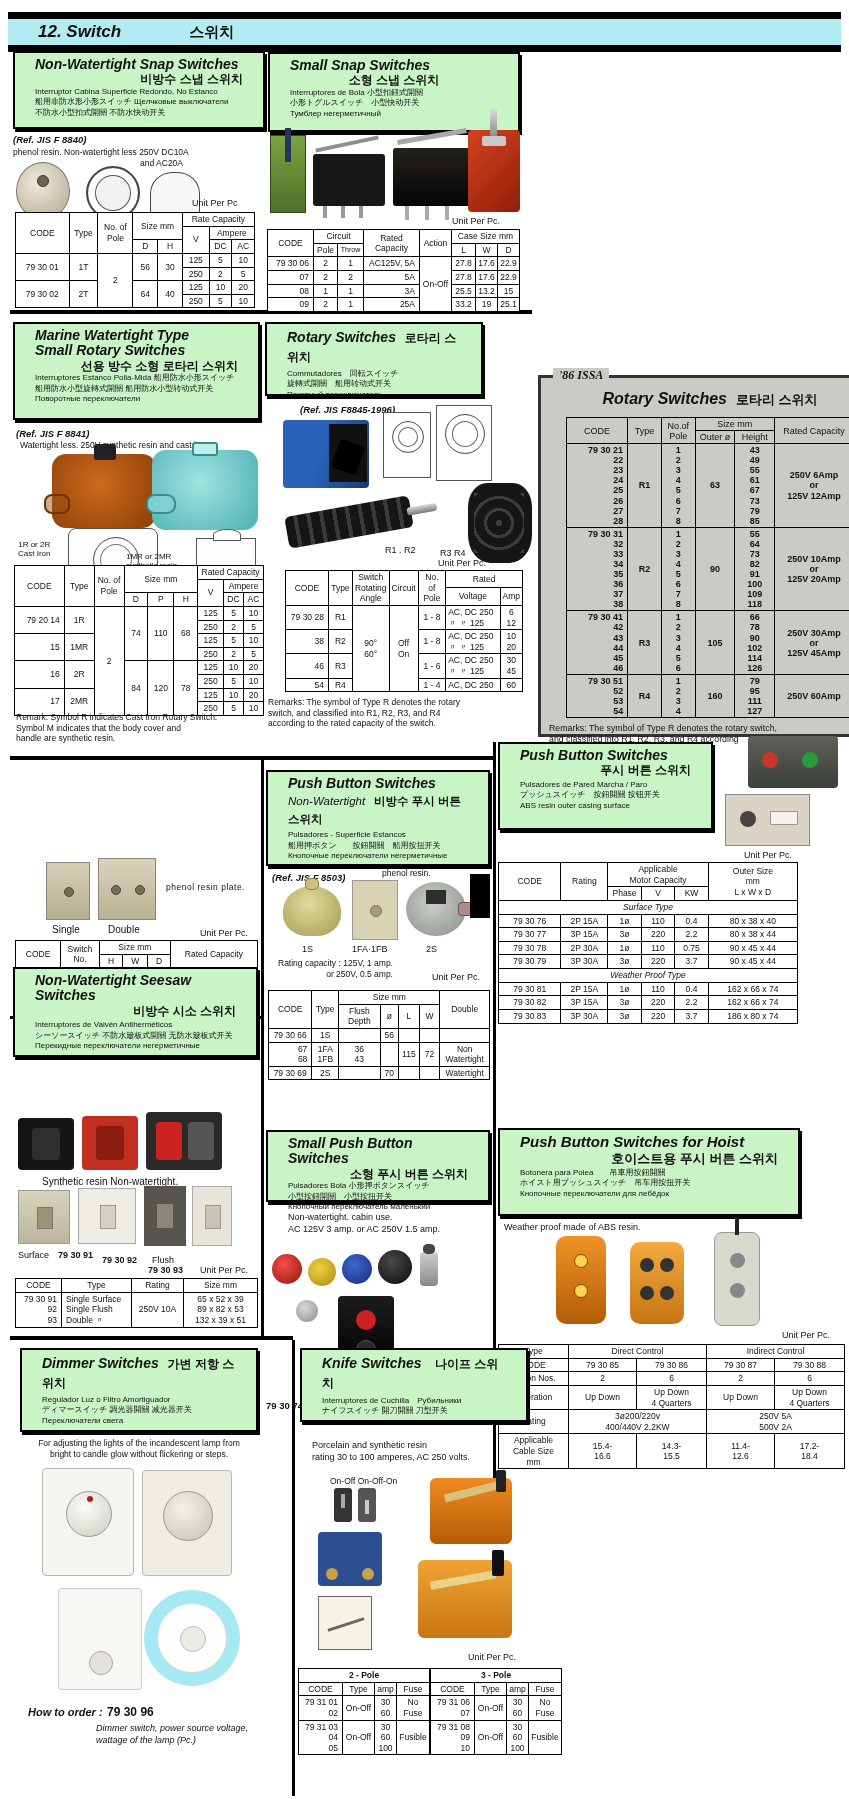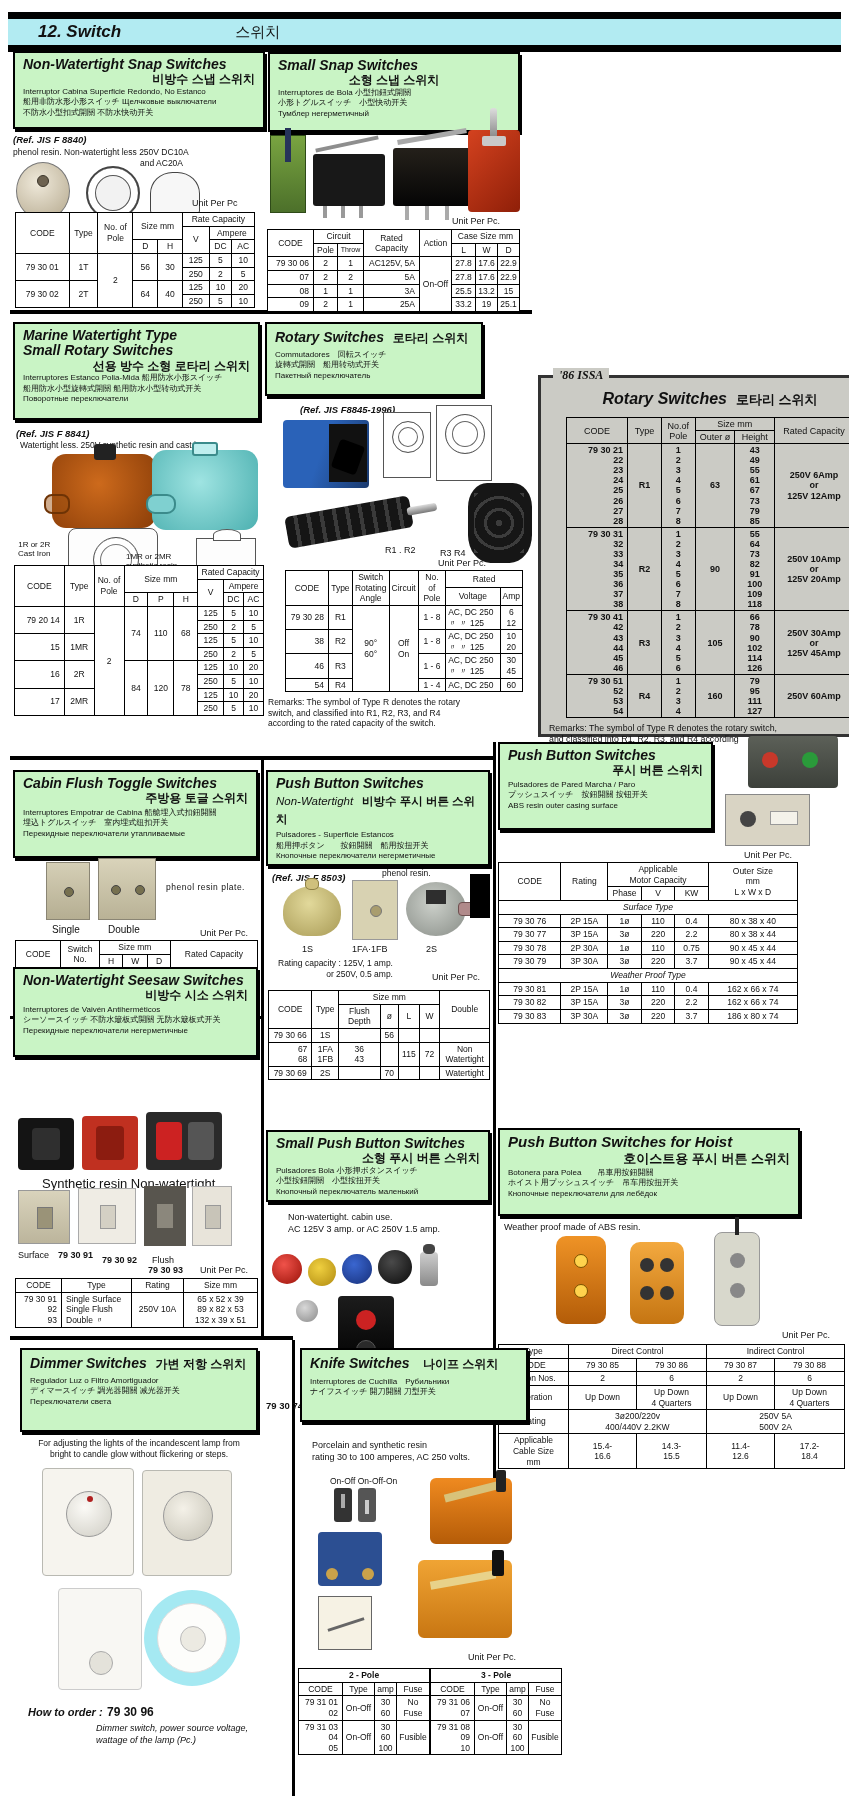--- a/index.html
+++ b/index.html
@@ -1,19 +1,19 @@
 <!DOCTYPE html>
 <html><head>
 <meta charset="utf-8">
 <style>
 *{margin:0;padding:0;box-sizing:border-box}
 body{background:#fff;font-family:"Liberation Sans",sans-serif;color:#111}
 #page{position:relative;width:849px;height:1799px;background:#fff;overflow:hidden}
 .abs{position:absolute}
-.gb{position:absolute;background:#c9f4c5;border:2px solid #000;box-shadow:2px 3px 0 #000;padding:4px 8px}
+.gb{position:absolute;background:#c9f4c5;border:2px solid #000;box-shadow:2px 3px 0 #000;padding:4px 20px}
 .t1{font-weight:bold;font-style:italic;font-size:14px;line-height:1.1}
 .kr{font-weight:bold;font-size:12px;text-align:right;line-height:1.2}
 .sub{font-size:8px;line-height:1.3}
 .ref{position:absolute;font-size:9.5px;font-weight:bold;font-style:italic}
 .s8{font-size:8.5px;line-height:1.25}
 .s9{font-size:9px;line-height:1.3}
 .unit{position:absolute;font-size:9px}
 .lbl{position:absolute;font-size:9px}
 .pre{white-space:pre-line}
 .ra{text-align:right;padding-right:4px !important}
@@ -30,21 +30,21 @@
 .band{font-weight:bold;font-style:italic}
 .hdr-bar{position:absolute;left:8px;top:12px;width:833px;height:40px;background:#b2ebf2;border-top:7px solid #000;border-bottom:7px solid #000;display:flex;align-items:center}
 </style>
 </head>
 <body>
 
 <div id="page">
 
 <div class="hdr-bar">
  <span style="font-weight:bold;font-style:italic;font-size:17px;margin-left:30px">12. Switch</span>
- <span style="font-weight:normal;font-size:15px;margin-left:114px">스위치</span>
+ <span style="font-weight:bold;font-size:15px;margin-left:68px">스위치</span>
 </div>
 
 <div class="hline" style="left:10px;top:310px;width:522px"></div>
 <div class="hline" style="left:10px;top:756px;width:483px"></div>
 <div class="hline" style="left:10px;top:1016px;width:251px;height:3px"></div>
 <div class="hline" style="left:10px;top:1336px;width:283px"></div>
 <div class="vline" style="left:261px;top:757px;height:580px"></div>
 <div class="vline" style="left:493px;top:742px;height:770px"></div>
 <div class="vline" style="left:292px;top:1340px;height:456px"></div>
 
@@ -295,20 +295,23 @@
   <td>10</td>
   <td>20</td>
  </tr>
  <tr>
   <td>250</td>
   <td>5</td>
   <td>10</td>
  </tr>
 </tbody>
     </table>
+<div class="rem" style="left:16px;top:712px;width:244px">Remark: Symbol R indicates Cast Iron Rotary Switch.
+Symbol M indicates that the body cover and
+handle are synthetic resin.</div>
 
 <div class="gb" style="left:265px;top:322px;width:218px;height:74px">
  <div><span class="t1">Rotary Switches</span>&nbsp;&nbsp;<span style="font-weight:bold;font-size:12px">로타리 스위치</span></div>
  <div class="sub" style="margin-top:3px">Commutadores　回転スイッチ</div>
  <div class="sub">旋轉式開關　船用转动式开关</div>
  <div class="sub">Пакетный переключатель</div>
 </div>
 <div class="ref" style="left:300px;top:404px">(Ref. JIS F8845-1996)</div>
 <div class="ph" style="left:283px;top:420px;width:86px;height:68px;background:linear-gradient(110deg,#2a62b8 45%,#1b3a6e);border-radius:4px">
  <div style="position:absolute;right:2px;top:4px;width:38px;height:58px;background:#111"></div>
@@ -513,27 +516,20 @@
 127</td>
    <td class="pre">250V 60Amp</td>
   </tr>
  </tbody>
       </table>
  <div class="pre" style="font-size:8.8px;line-height:1.2;margin-top:5px">Remarks: The symbol of Type R denotes the rotary switch,
 and classified into R1, R2, R3, and R4 according
 to the rated capacity of the switch.</div>
 </div>
 
-<div class="gb" style="left:13px;top:770px;width:245px;height:88px">
- <div class="t1">Cabin Flush Toggle Switches</div>
- <div class="kr">주방용 토글 스위치</div>
- <div class="sub" style="margin-top:2px">Interruptores Empotrar de Cabina  船艙埋入式扣鈕開關</div>
- <div class="sub">埋込トグルスイッチ　室内埋式纽扣开关</div>
- <div class="sub">Перекидные переключатели утапливаемые</div>
-</div>
 <div class="ph" style="left:46px;top:862px;width:44px;height:58px;background:linear-gradient(#d5cfb6,#b5ae92);border:1px solid #8a8574">
  <div style="position:absolute;left:17px;top:24px;width:10px;height:10px;border-radius:50%;background:#76704f;border:1px solid #444"></div>
 </div>
 <div class="ph" style="left:98px;top:858px;width:58px;height:62px;background:linear-gradient(#d9d3ba,#b9b296);border:1px solid #8a8574">
  <div style="position:absolute;left:12px;top:26px;width:10px;height:10px;border-radius:50%;background:#76704f;border:1px solid #444"></div>
  <div style="position:absolute;left:36px;top:26px;width:10px;height:10px;border-radius:50%;background:#76704f;border:1px solid #444"></div>
 </div>
 <div class="lbl" style="left:166px;top:882px;font-size:8.5px;letter-spacing:.5px">phenol resin plate.</div>
 <div class="lbl" style="left:52px;top:924px;font-size:10px">Single</div>
 <div class="lbl" style="left:108px;top:924px;font-size:10px">Double</div>
@@ -578,21 +574,21 @@
 <div class="ph" style="left:18px;top:1118px;width:56px;height:52px;background:#141414;border-radius:4px">
  <div style="position:absolute;left:14px;top:10px;width:28px;height:32px;background:#2f2f2f;border-radius:4px"></div>
 </div>
 <div class="ph" style="left:82px;top:1116px;width:56px;height:54px;background:#c03020;border-radius:4px">
  <div style="position:absolute;left:14px;top:10px;width:28px;height:34px;background:#8c1c10;border-radius:4px"></div>
 </div>
 <div class="ph" style="left:146px;top:1112px;width:76px;height:58px;background:#2a2a2a;border-radius:4px">
  <div style="position:absolute;left:10px;top:10px;width:26px;height:38px;background:#c22;border-radius:4px"></div>
  <div style="position:absolute;left:42px;top:10px;width:26px;height:38px;background:#555;border-radius:4px"></div>
 </div>
-<div class="lbl" style="left:42px;top:1176px;font-size:13px">Synthetic resin  Non-watertight.</div>
+<div class="lbl" style="left:42px;top:1176px;font-size:10px">Synthetic resin  Non-watertight.</div>
 <div class="ph" style="left:18px;top:1190px;width:52px;height:54px;background:linear-gradient(#d9d3bc,#bcb59c);border:1px solid #999">
  <div style="position:absolute;left:18px;top:16px;width:16px;height:22px;background:#9a9378;border:1px solid #777"></div>
 </div>
 <div class="ph" style="left:78px;top:1188px;width:58px;height:56px;background:#efece4;border:1px solid #aaa">
  <div style="position:absolute;left:21px;top:16px;width:16px;height:24px;background:#d4d0c4;border:1px solid #999"></div>
 </div>
 <div class="ph" style="left:144px;top:1186px;width:42px;height:60px;background:#58554e">
  <div style="position:absolute;left:13px;top:18px;width:16px;height:24px;background:#8b877c"></div>
 </div>
 <div class="ph" style="left:192px;top:1186px;width:40px;height:60px;background:#e8e4da;border:1px solid #aaa">

